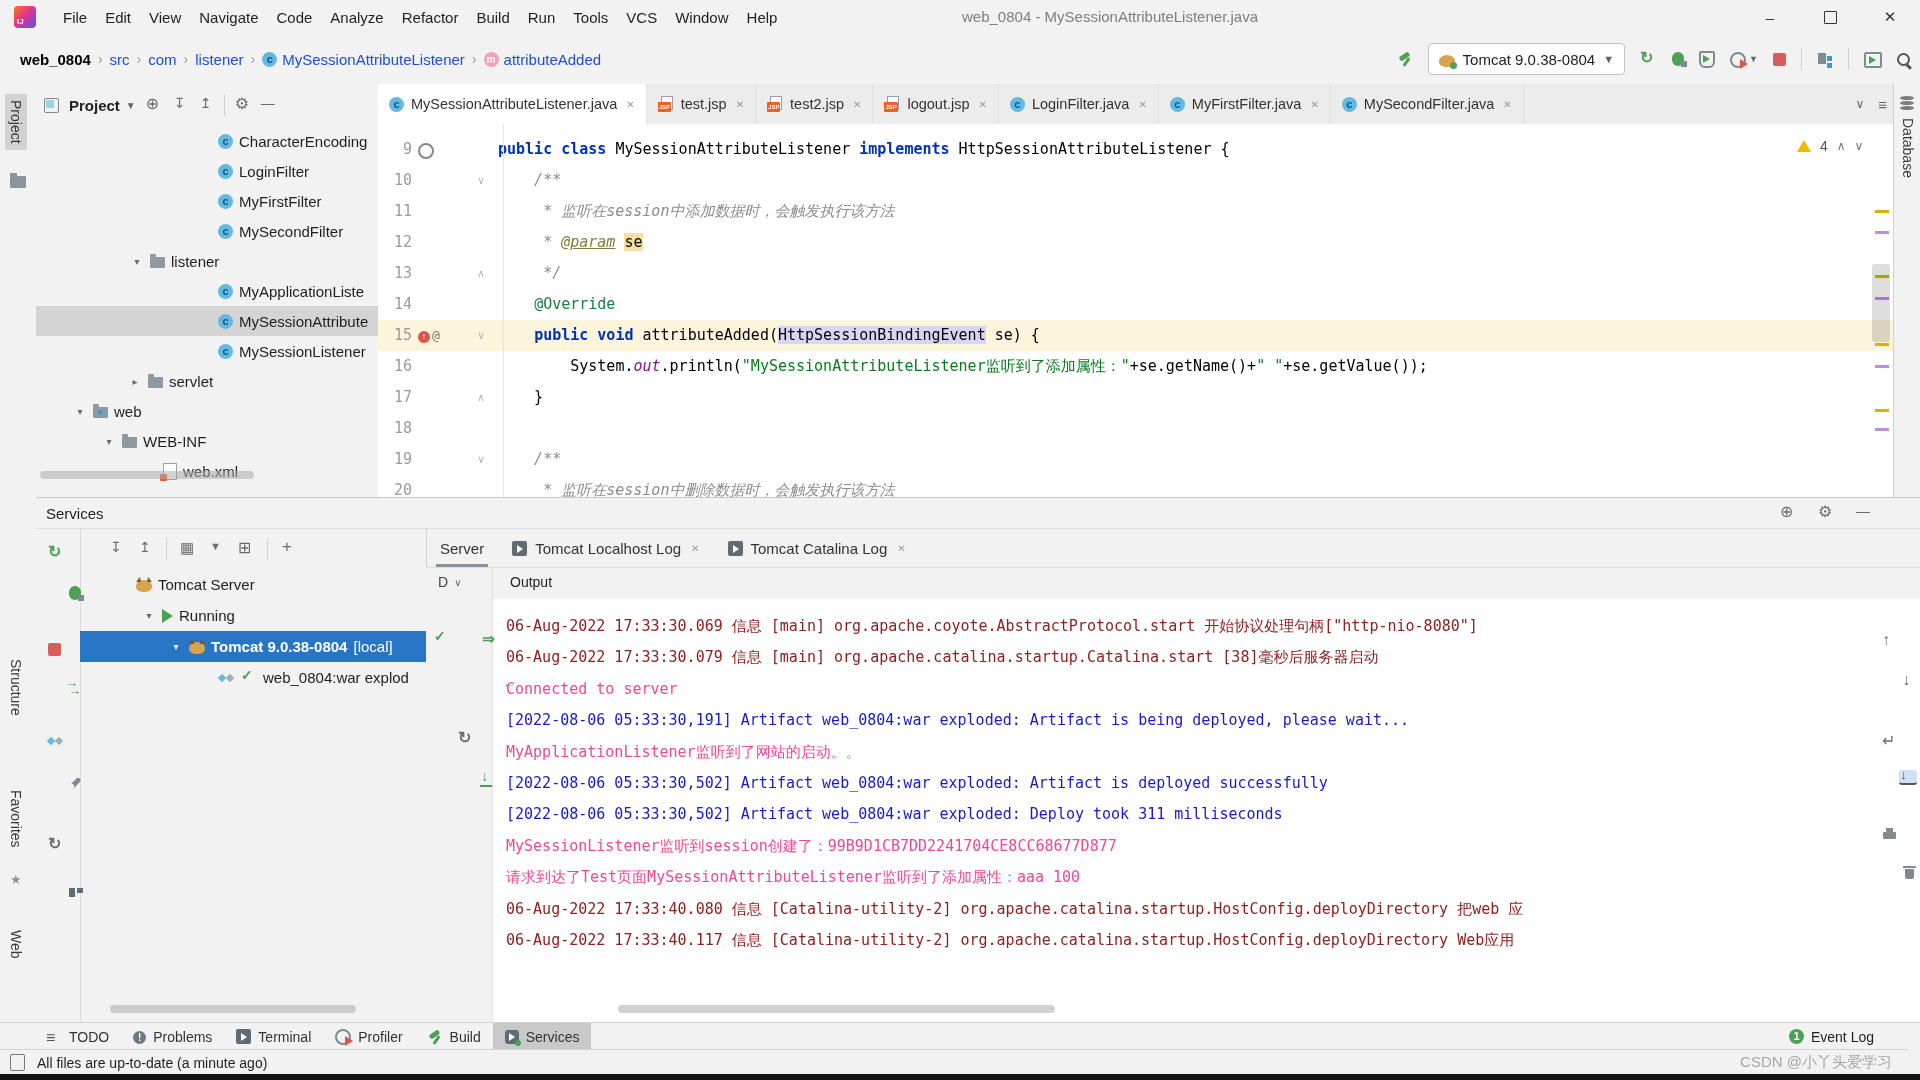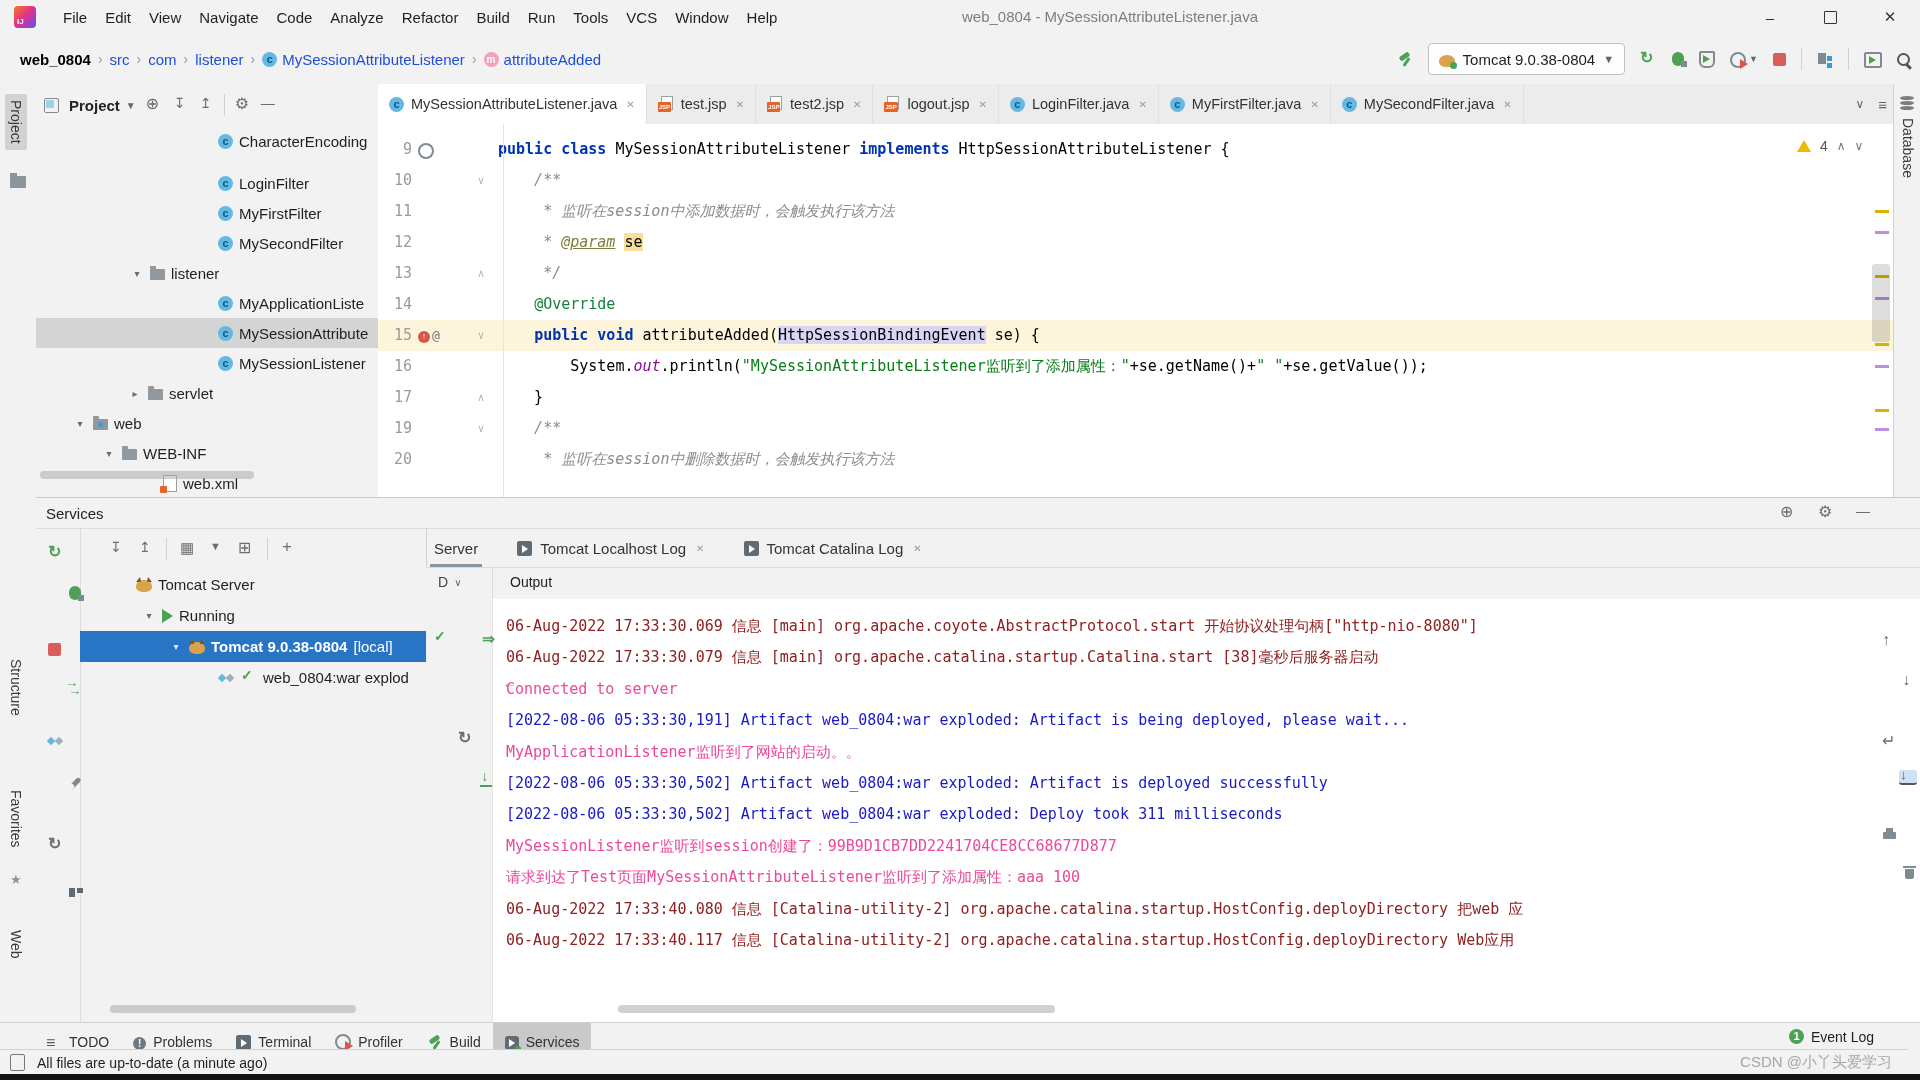--- a/index.html
+++ b/index.html
@@ -90,41 +90,41 @@
   .svc-strip{position:absolute;left:0;top:0;width:44px;bottom:0;border-right:1px solid #dcdcdc;border-top:1px solid #dcdcdc}
   .strip-ic{position:absolute;left:12px}
   .svc-tree{position:absolute;left:44px;top:0;width:346px;bottom:0;border-right:1px solid #d1d1d1;border-top:1px solid #dcdcdc;overflow:hidden}
   .svc-toolbar{height:40px;display:flex;align-items:center;gap:13px;padding-left:28px}
   .strow{height:31px;display:flex;align-items:center;gap:6px;white-space:nowrap;overflow:hidden}
   .strow.selected{background:#2875c6;color:#fff}
   .strow.selected .chev{color:#dce9f7}
   .st-suffix{font-weight:normal}
   .svc-hscroll{position:absolute;left:30px;bottom:10px;width:246px;height:8px;border-radius:4px;background:#ababab;opacity:.55}
   .svc-console{position:absolute;left:390px;top:0;right:0;bottom:0;border-top:1px solid #dcdcdc}
-  .svc-tabs{height:38px;display:flex;align-items:center;gap:39px;padding-left:8px}
+  .svc-tabs{height:38px;display:flex;align-items:center;gap:28px;padding-left:14px}
   .stab{display:flex;align-items:center;gap:8px;height:100%;color:#333;position:relative}
   .stab.active::after{content:"";position:absolute;left:-4px;right:-4px;bottom:0;height:3px;background:#88959c}
   .svc-outhead{position:absolute;left:0;top:38px;right:0;height:32px;background:#f2f2f2;border-top:1px solid #dcdcdc;border-bottom:1px solid #dcdcdc}
   .dcol-h{position:absolute;left:12px;top:6px;display:flex;gap:6px;color:#444;font-size:14px}
   .dcol-h .arr{font-size:10px;color:#666;margin-top:3px}
   .outhead-div{position:absolute;left:66px;top:0;bottom:0;width:1px;background:#dcdcdc}
   .outlabel{position:absolute;left:84px;top:6px;color:#222;font-size:14px}
   .svc-logarea{position:absolute;left:0;top:70px;right:0;bottom:0;background:#fff}
   .log-gutter{position:absolute;left:0;top:0;width:66px;bottom:0;background:#f2f2f2;border-right:1px solid #e2e2e2}
   .lg-ic{position:absolute}
   .loglines{position:absolute;left:66px;top:0;right:46px;bottom:0;padding:12px 0 0 14px;font:15px/31.4px "DejaVu Sans Mono","Liberation Mono",monospace;white-space:pre;overflow:hidden}
   .log-red{color:#8f2020}.log-blue{color:#1a1ac4}.log-plain{color:#ec4899}
   .log-right{position:absolute;right:4px;top:0;width:42px;bottom:0}
   .lr-ic{position:absolute;left:8px;color:#6e6e6e;font-size:16px}
   .lr-ic.sel{background:#cfe1f5;border-radius:3px;padding:0 3px;left:5px}
   .console-hscroll{position:absolute;left:192px;bottom:10px;width:437px;height:8px;border-radius:4px;background:#ababab;opacity:.55}
 
   
   .toolwin-bar{position:absolute;left:0;top:1022px;right:0;height:27px;background:#f2f2f2;border-top:1px solid #d1d1d1;display:flex;align-items:center}
-  .bitem{display:flex;align-items:flex-end;gap:7px;height:100%;padding:0 12px;font-size:14px;color:#333}
+  .bitem{display:flex;align-items:center;gap:7px;height:100%;padding:0 12px;font-size:14px;color:#333}
   .bitem:first-child{margin-left:34px}
   .bitem.active{background:#c9c9c9}
   .eventlog{position:absolute;right:46px;display:flex;align-items:center;gap:7px;font-size:14px}
   .badge{width:15px;height:15px;border-radius:50%;background:#4ca154;color:#fff;font:bold 11px/15px "Liberation Sans",sans-serif;text-align:center}
   .statusbar{position:absolute;left:0;top:1049px;right:12px;height:25px;background:#f2f2f2;border-top:1px solid #d1d1d1;display:flex;align-items:center;font-size:14px}
   .sb-icon{width:13px;height:15px;border:1.5px solid #777;border-radius:2px;margin:0 12px 0 10px}
   .watermark{position:absolute;right:16px;color:#a6a6a6;font-size:15px}
   .black-strip{position:absolute;left:0;top:1074px;right:0;height:6px;background:#141414}
 
   
@@ -316,21 +316,21 @@
       <span class="ic ic-collapse"></span>
       <span class="vdiv"></span>
       <span class="ic ic-gear"></span>
       <span class="ic ic-minus"></span>
     </div>
     <div class="ptree" id="ptree">
         <div class="ptrow" style="padding-left: 182px;">
           <span class="ic ic-class"></span>
           <span class="ptlabel">CharacterEncoding</span>
         </div>
-        <div class="ptrow" style="padding-left: 182px; margin-top: 12px;">
+        <div class="ptrow" style="padding-left: 182px;">
           <span class="ic ic-class"></span>
           <span class="ptlabel">LoginFilter</span>
         </div>
         <div class="ptrow" style="padding-left: 182px;">
           <span class="ic ic-class"></span>
           <span class="ptlabel">MyFirstFilter</span>
         </div>
         <div class="ptrow" style="padding-left: 182px;">
           <span class="ic ic-class"></span>
           <span class="ptlabel">MySecondFilter</span>
@@ -421,20 +421,21 @@
       <div id="codelines">
           <div class="code-line"><span class="lnum">9</span><span class="gicons"><span class="ic ic-implement"></span></span><span class="fold"></span><span class="ctext"><span class="sg-kw">public class </span><span class="sg-txt">MySessionAttributeListener </span><span class="sg-kw">implements </span><span class="sg-txt">HttpSessionAttributeListener {</span></span></div>
           <div class="code-line"><span class="lnum">10</span><span class="gicons"></span><span class="fold">∨</span><span class="ctext"><span class="sg-cm">    /**</span></span></div>
           <div class="code-line"><span class="lnum">11</span><span class="gicons"></span><span class="fold"></span><span class="ctext"><span class="sg-cm">     * 监听在session中添加数据时，会触发执行该方法</span></span></div>
           <div class="code-line"><span class="lnum">12</span><span class="gicons"></span><span class="fold"></span><span class="ctext"><span class="sg-cm">     * </span><span class="sg-doctag">@param</span><span class="sg-cm"> </span><span class="sg-hltan">se</span></span></div>
           <div class="code-line"><span class="lnum">13</span><span class="gicons"></span><span class="fold">∧</span><span class="ctext"><span class="sg-cm">     */</span></span></div>
           <div class="code-line"><span class="lnum">14</span><span class="gicons"></span><span class="fold"></span><span class="ctext"><span class="sg-txt">    </span><span class="sg-ann">@Override</span></span></div>
           <div class="code-line current"><span class="lnum">15</span><span class="gicons"><span class="ic ic-override"></span><span class="gat">@</span></span><span class="fold">∨</span><span class="ctext"><span class="sg-txt">    </span><span class="sg-kw">public void </span><span class="sg-txt">attributeAdded(</span><span class="sg-hllav">HttpSessionBindingEvent</span><span class="sg-txt"> se) {</span></span></div>
           <div class="code-line"><span class="lnum">16</span><span class="gicons"></span><span class="fold"></span><span class="ctext"><span class="sg-txt">        System.</span><span class="sg-fld">out</span><span class="sg-txt">.println(</span><span class="sg-str">"MySessionAttributeListener监听到了添加属性："</span><span class="sg-txt">+se.getName()+</span><span class="sg-str">" "</span><span class="sg-txt">+se.getValue());</span></span></div>
           <div class="code-line"><span class="lnum">17</span><span class="gicons"></span><span class="fold">∧</span><span class="ctext"><span class="sg-txt">    }</span></span></div>
+          <div class="code-line"><span class="lnum">18</span><span class="gicons"></span><span class="fold"></span><span class="ctext"></span></div>
           <div class="code-line"><span class="lnum">19</span><span class="gicons"></span><span class="fold">∨</span><span class="ctext"><span class="sg-cm">    /**</span></span></div>
           <div class="code-line"><span class="lnum">20</span><span class="gicons"></span><span class="fold"></span><span class="ctext"><span class="sg-cm">     * 监听在session中删除数据时，会触发执行该方法</span></span></div>
         </div>
       <div class="warn-widget">
         <span class="tri"></span>
         <span>4</span>
         <span style="font-size:12px;color:#777">∧</span>
         <span style="font-size:12px;color:#777">∨</span>
       </div>
       <span class="mark y" style="top:86px"></span>

